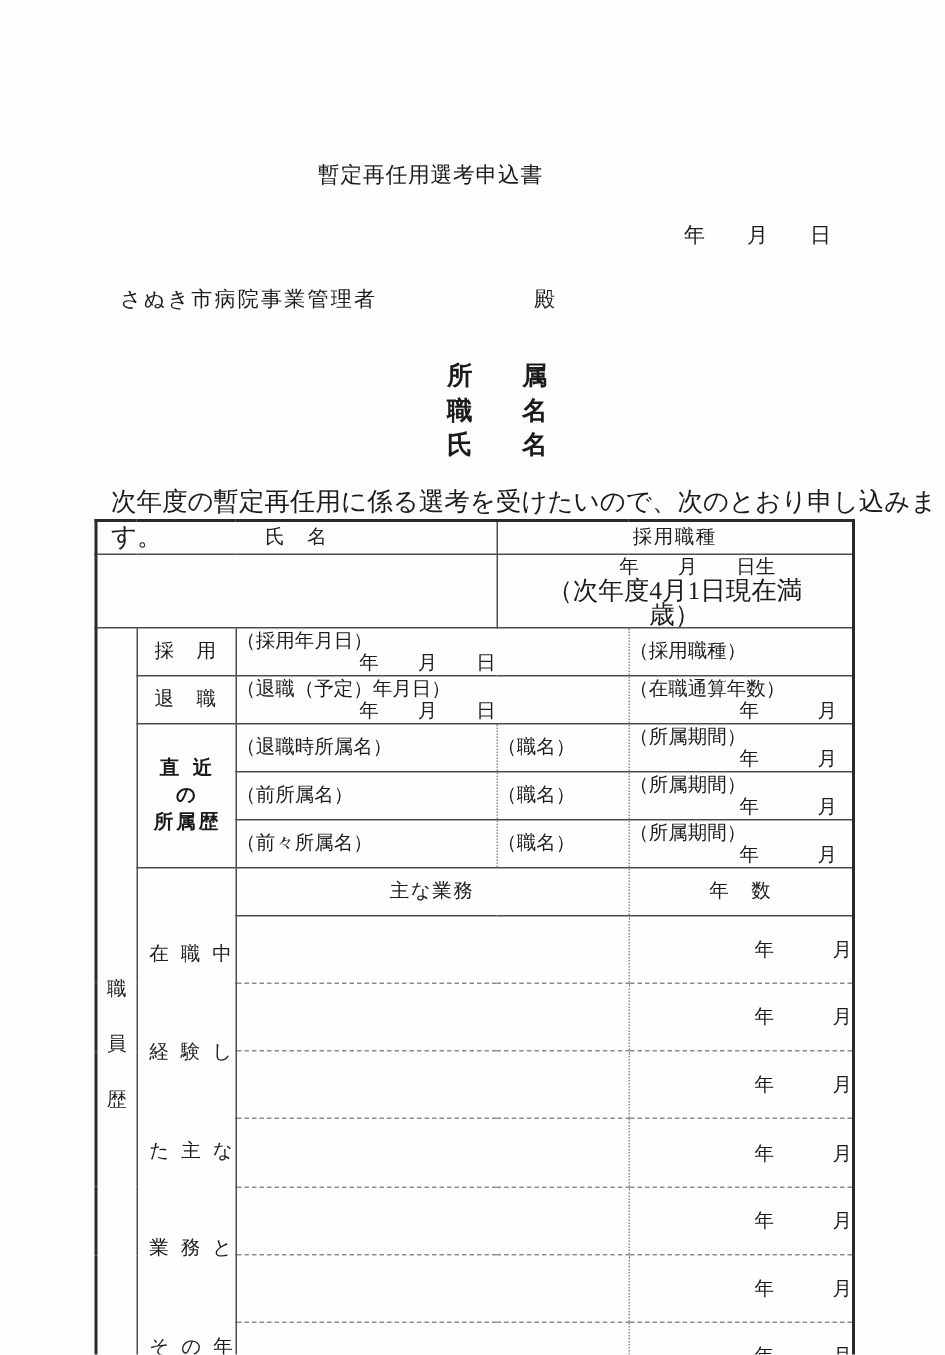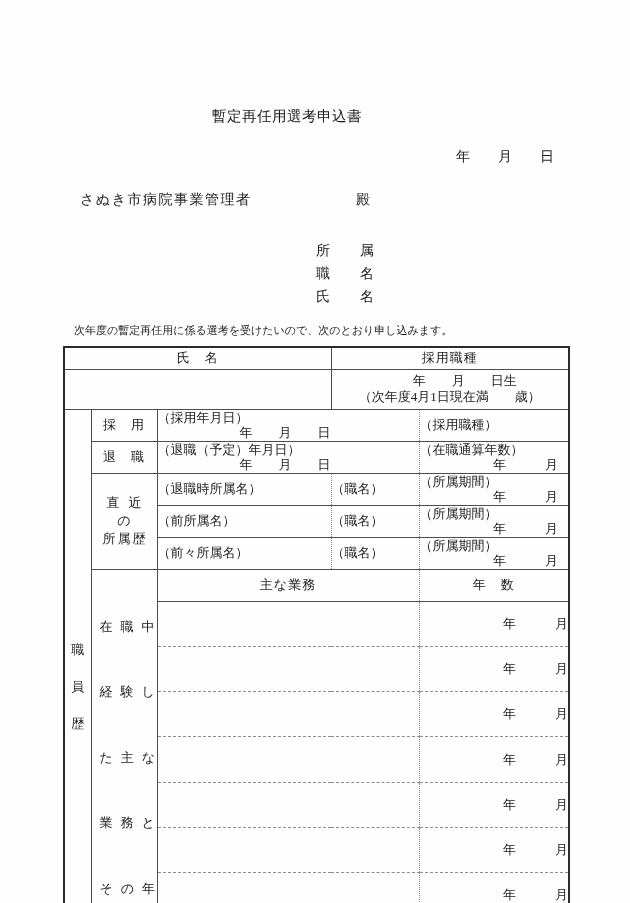--- a/index.html
+++ b/index.html
@@ -27,27 +27,28 @@
     text-align: center; font-size: 14.5px; letter-spacing: 0.5px;
   }
   .date-line {
     position: absolute; top: 148px; right: 76px;
     font-size: 14px;
   }
   .recipient-row { position: absolute; left: 0; top: 191px; width: 630px; font-size: 14px; }
   .recipient-name { position: absolute; left: 80px; top: 0; letter-spacing: 1.5px; }
   .honorific { position: absolute; left: 356px; top: 0; }
   .sig-block {
-    position: absolute; left: 316px; top: 242px;
-    font-size: 14px;
+    position: absolute; left: 298px; top: 242px;
+    font-size: 17px;
+    font-weight: bold;
   }
   .sig-block div { height: 23px; line-height: 17px; letter-spacing: 8px; }
   .intro {
     position: absolute; left: 74px; top: 323px;
-    font-size: 11px;
+    font-size: 17px;
   }
 
   
   table.form {
     position: absolute; left: 63px; top: 346px;
     width: 505px;
     border-collapse: collapse; table-layout: fixed;
     border: 2px solid #2a2a2a;
   }
   table.form td {
@@ -73,32 +74,32 @@
   td.fld { vertical-align: top; padding: 2px 0 0 6px; line-height: 14px; font-family: Liberation Serif, serif; }
   td.fld .cap { text-align: left; }
   td.fld .dt  { text-align: center; padding-right: 6px; line-height: 15px; }
   td.fld .ymr { text-align: right; padding-right: 10px; line-height: 15px; }
 
   td.ym { text-align: right; padding-right: 10px; }
 
   
   td.bdcell { vertical-align: top; padding-top: 5px; line-height: 16px; }
   td.bdcell .bd1 { text-align: center; padding-left: 30px; }
-  td.bdcell .bd2 { text-align: center; font-size: 13px; }
+  td.bdcell .bd2 { text-align: center; font-size: 17px; }
 
   
   td.vlabel {
     vertical-align: middle; text-align: center;
     word-break: break-all;
     line-height: 37px; padding: 0 7px;
     font-size: 13px;
   }
 
   
-  td.recent-label { vertical-align: middle; text-align: center; line-height: 18px; }
+  td.recent-label { vertical-align: middle; text-align: center; line-height: 18px; font-weight: bold; }
   td.recent-label .rl1 { letter-spacing: 9px; padding-left: 9px; }
   td.recent-label .rl2 { letter-spacing: 2px; padding-left: 2px; }
 
   
   td.duties-label { vertical-align: middle; text-align: center; font-size: 12.6px; }
   td.duties-label div { line-height: 17.5px; letter-spacing: 8px; padding-left: 8px; white-space: nowrap; margin-top: 48px; }
 
   
   td.lbl { text-align: center; letter-spacing: 1px; }
 </style>

